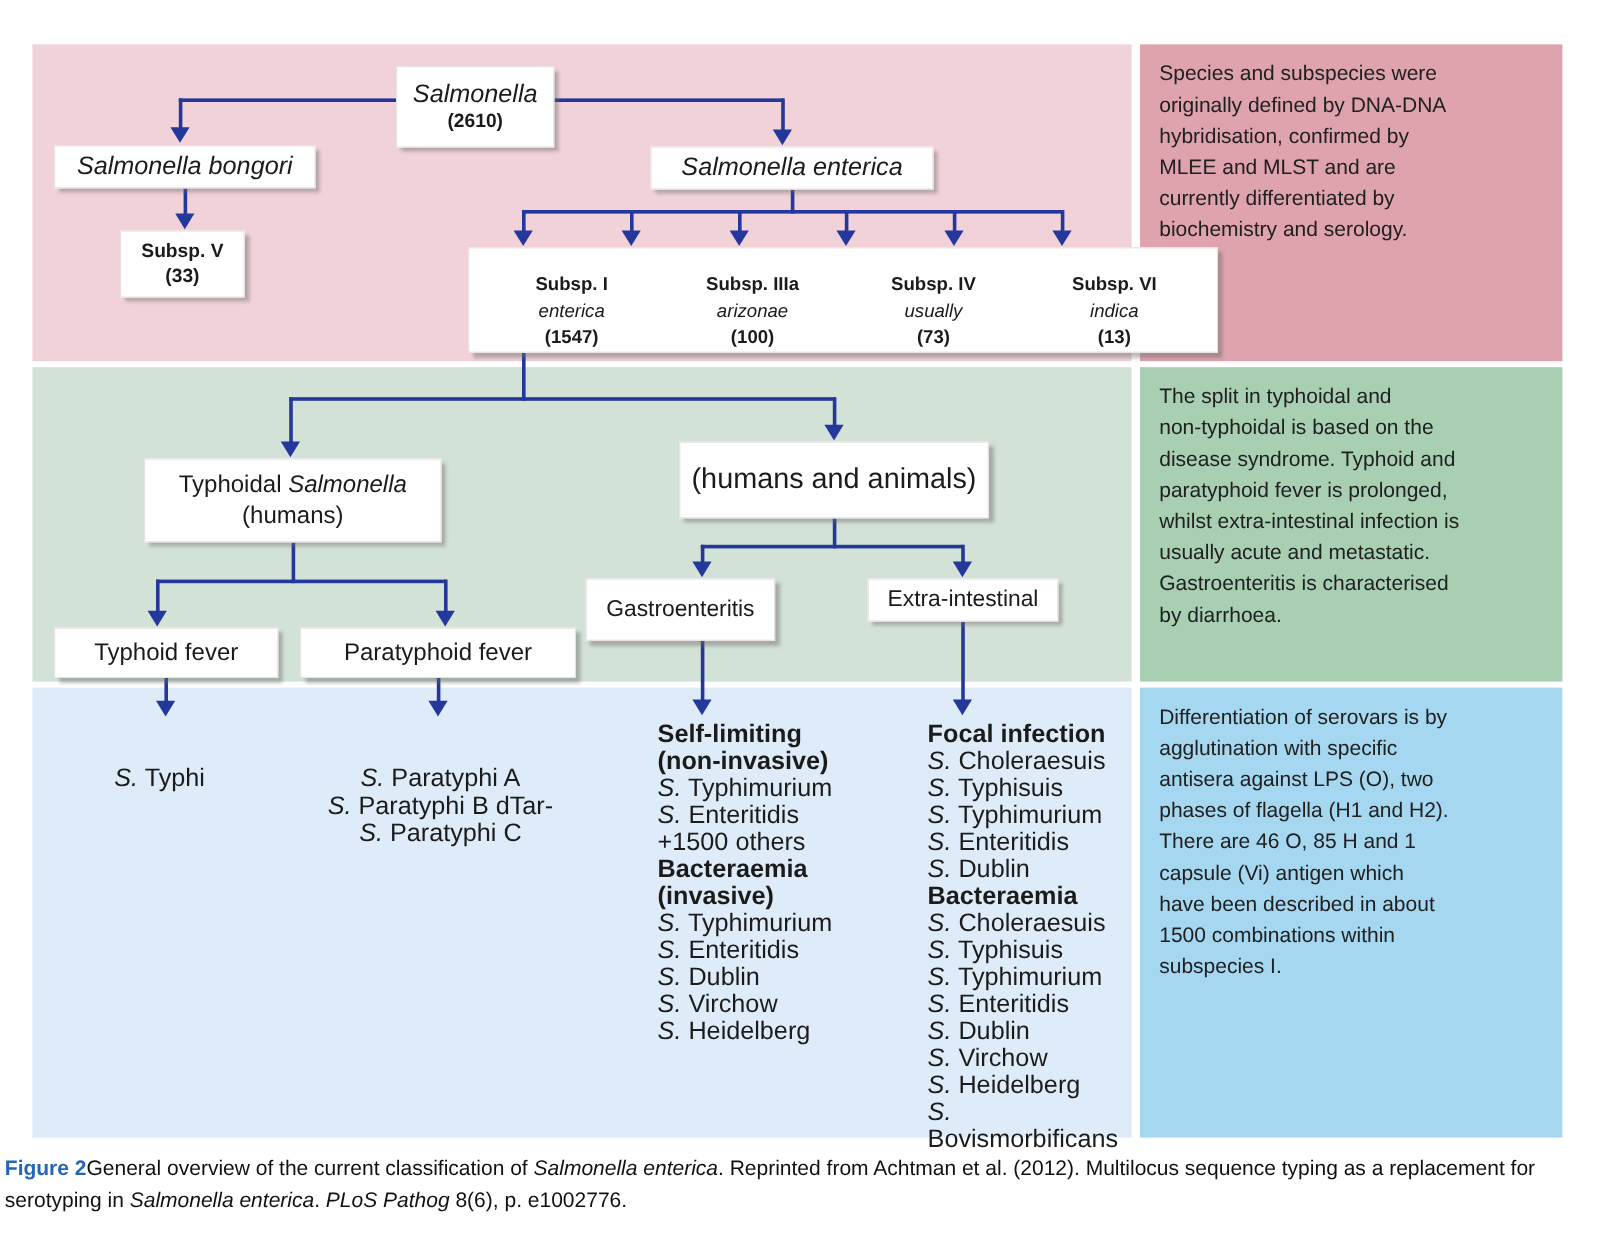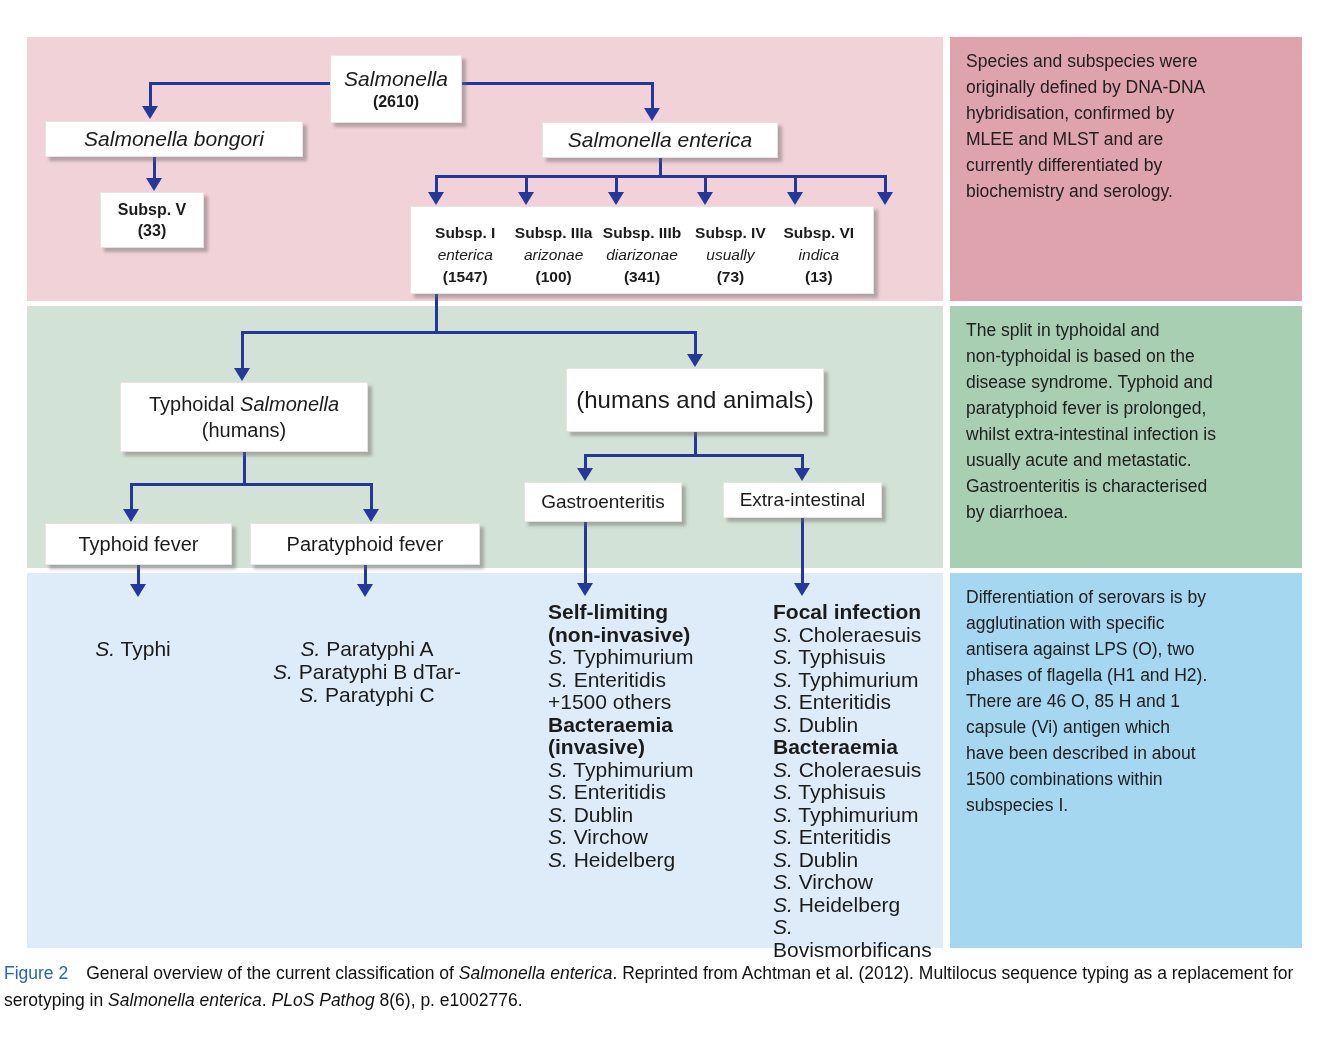--- a/index.html
+++ b/index.html
@@ -38,21 +38,21 @@
   .sp-label,.sp-count{font-weight:bold;}
   .sp-name{font-style:italic;}
 
   .free-label{position:absolute;font-size:17px;text-align:center;}
 
   .srv-block{position:absolute;font-size:21px;line-height:22.5px;}
   .srv-center{text-align:center;}
   .srv-line b{font-weight:bold;}
 
   .caption{position:absolute;left:4px;top:960px;width:1328px;font-size:17.5px;line-height:27px;color:#111;}
-  .cap-label{font-weight:normal;color:#2766b5;padding-right:18px;}
+  .cap-label{font-weight:bold;color:#2766b5;}
 </style>
 </head>
 <body>
 
 <div id="stage">
 
   <div class="band" style="left:27px;top:37px;width:916px;height:264px;background:#f1d2d8"></div>
   <div class="band" style="left:950px;top:37px;width:352px;height:264px;background:#dfa3ae"></div>
   <div class="band" style="left:27px;top:306px;width:916px;height:262px;background:#d3e2d6"></div>
   <div class="band" style="left:950px;top:306px;width:352px;height:262px;background:#a9cfb3"></div>
@@ -130,48 +130,43 @@
   <div class="ar" style="left:794px;top:468px"></div>
   <div class="ar" style="left:130px;top:584px"></div>
   <div class="ar" style="left:357px;top:584px"></div>
   <div class="ar" style="left:577px;top:583px"></div>
   <div class="ar" style="left:794px;top:583px"></div>
 
   <div class="node" style="left:330px;top:55px;width:132px;height:68px">
     <div class="t-ital"><i>Salmonella</i></div>
     <div class="t-bold16">(2610)</div>
   </div>
-  <div class="node" style="left:45px;top:121px;width:258px;height:36px">
+  <div class="node" style="left:45px;top:121px;width:218px;height:36px">
     <div class="t-ital"><i>Salmonella bongori</i></div>
   </div>
   <div class="node" style="left:100px;top:192px;width:104px;height:56px">
     <div class="t-bold16">Subsp. V</div>
     <div class="t-bold16">(33)</div>
   </div>
   <div class="node" style="left:542px;top:122px;width:236px;height:36px">
     <div class="t-ital"><i>Salmonella enterica</i></div>
   </div>
-  <div class="node" style="left:410px;top:206px;width:464px;height:88px;justify-content:center">
+  <div class="node" style="left:390px;top:206px;width:625px;height:88px;justify-content:flex-end">
     <div class="sp-row">
         <div class="sp-col">
           <div class="sp-label">Subsp. I</div>
           <div class="sp-name">enterica</div>
           <div class="sp-count">(1547)</div>
         </div>
         <div class="sp-col">
           <div class="sp-label">Subsp. IIIa</div>
           <div class="sp-name">arizonae</div>
           <div class="sp-count">(100)</div>
         </div>
         <div class="sp-col">
-          <div class="sp-label">Subsp. IIIb</div>
-          <div class="sp-name">diarizonae</div>
-          <div class="sp-count">(341)</div>
-        </div>
-        <div class="sp-col">
           <div class="sp-label">Subsp. IV</div>
           <div class="sp-name">usually</div>
           <div class="sp-count">(73)</div>
         </div>
         <div class="sp-col">
           <div class="sp-label">Subsp. VI</div>
           <div class="sp-name">indica</div>
           <div class="sp-count">(13)</div>
         </div>
       </div>
@@ -183,21 +178,21 @@
   </div>
   <div class="node" style="left:566px;top:368px;width:258px;height:64px">
     <div class="t-20" style="font-size:24px">(humans and animals)</div>
   </div>
   <div class="node" style="left:45px;top:523px;width:187px;height:42px">
     <div class="t-20">Typhoid fever</div>
   </div>
   <div class="node" style="left:250px;top:523px;width:230px;height:42px">
     <div class="t-20">Paratyphoid fever</div>
   </div>
-  <div class="node" style="left:524px;top:482px;width:158px;height:40px">
+  <div class="node" style="left:488px;top:482px;width:158px;height:52px">
     <div class="t-19">Gastroenteritis</div>
   </div>
   <div class="node" style="left:723px;top:482px;width:159px;height:36px">
     <div class="t-19">Extra-intestinal</div>
   </div>
 
   <div class="srv-block srv-center" style="left:60px;top:637px;width:146px;line-height:23.2px">
       <div class="srv-line"><i>S.</i> Typhi</div>
     </div>
   <div class="srv-block srv-center" style="left:252px;top:637px;width:230px;line-height:23.2px">

